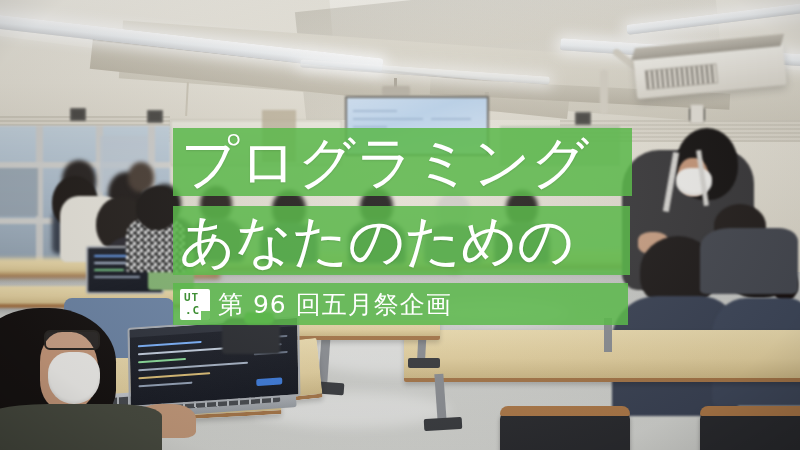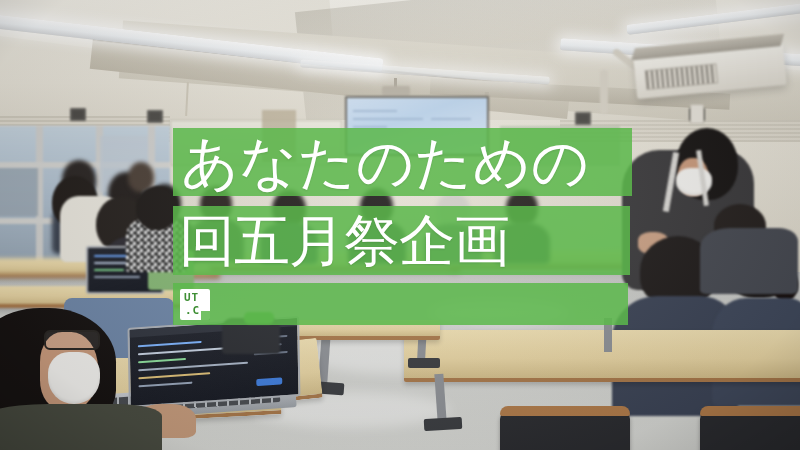--- a/index.html
+++ b/index.html
@@ -432,30 +432,31 @@
     <div class="sh" style="left:44px;top:330px;width:52px;height:16px;border:2px solid #2a2724;border-radius:6px;background:rgba(255,255,255,.10);"></div>
     <div class="sh" style="left:-28px;top:404px;width:190px;height:50px;background:#4a4d42;border-radius:40% 24% 0 0;"></div>
 
     <div class="sh blur-soft" style="left:222px;top:318px;width:58px;height:36px;background:#2c2e33;border-radius:10px 10px 4px 4px;"></div>
     <div class="sh blur-soft" style="left:244px;top:312px;width:30px;height:12px;background:#5ab24a;border-radius:5px;"></div>
 
     <div class="grade"></div>
   </div>
 
   <div class="band band1">
-    <div class="title-line">あなたのための</div>
+    <div class="title-line">プログラミング</div>
   </div>
 
   <div class="band band2">
-    <div class="title-line l2">回五月祭企画</div>
+    <div class="title-line l2">あなたのための</div>
   </div>
 
   <div class="band band3">
     <div class="sub-row">
       <div class="logo">
         <span class="logo-ut">UT</span>
         <span class="logo-dc">.C</span>
         <span class="logo-notch"></span>
       </div>
+      <span class="sub-text sub-jp">第 96 回五月祭企画</span>
     </div>
   </div>
 
 </div>
 
 </body></html>

